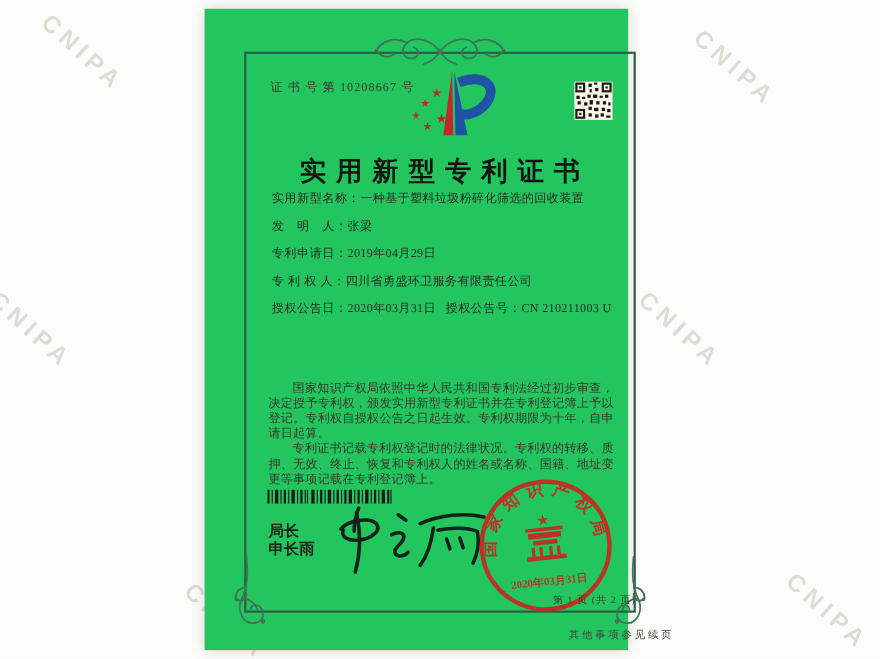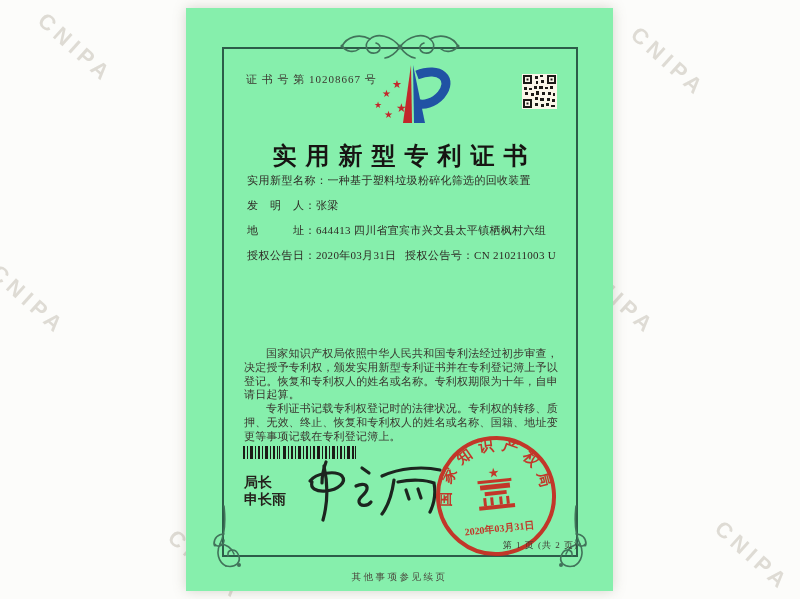--- a/index.html
+++ b/index.html
@@ -11,22 +11,22 @@
   
   .wm{
     position:absolute;color:#b6b0a2;opacity:.42;font-weight:bold;
     font-size:22px;letter-spacing:5px;white-space:nowrap;
     transform:translate(-50%,-50%) rotate(42deg);
     font-family:"Liberation Sans","DejaVu Sans",sans-serif;
     user-select:none;pointer-events:none;
   }
   
   .paper{
-    position:absolute;left:186px;top:8px;width:427px;height:583px;
-    background:#86efac;box-shadow:0 0 12px rgba(120,110,90,.28);
+    position:absolute;left:186px;top:8px;width:385px;height:583px;
+    background:#22c55e;box-shadow:0 0 12px rgba(120,110,90,.28);
   }
   .frame{
     position:absolute;left:36px;top:39px;width:356px;height:510px;
     border:2px solid #2d5c49;box-sizing:border-box;
   }
   .orn{position:absolute;pointer-events:none;}
   .orn svg{display:block;}
   
   .certno{position:absolute;left:60px;top:64px;font-size:11px;color:#3a352e;letter-spacing:1px;}
   .logo{position:absolute;left:178px;top:54px;width:96px;height:68px;}
@@ -44,21 +44,21 @@
   
   .paras{position:absolute;left:58px;top:339px;width:314px;font-size:11px;line-height:13.8px;color:#3a362f;}
   .paras p{margin:0;text-indent:2em;text-align:justify;letter-spacing:.2px;}
   
   .barcode{position:absolute;left:57px;top:437px;width:114px;height:13px;}
   .director{position:absolute;left:58px;top:466px;font-family:"Liberation Sans","DejaVu Sans",sans-serif;
     font-size:14px;font-weight:bold;color:#25221d;line-height:17px;}
   .signature{position:absolute;left:106px;top:448px;width:164px;height:72px;}
   .seal{position:absolute;left:244px;top:422px;width:132px;height:132px;transform:rotate(-6deg);opacity:.92;}
   .pagenote{position:absolute;left:36px;top:531px;width:356px;text-align:right;font-size:9px;color:#3c3831;letter-spacing:1px;}
-  .contnote{position:absolute;left:0;top:563px;width:427px;text-align:center;font-size:9.5px;color:#4a453c;letter-spacing:2.5px;}
+  .contnote{position:absolute;left:0;top:563px;width:427px;text-align:right;font-size:9.5px;color:#4a453c;letter-spacing:2.5px;}
   .green{stroke:#41735a;fill:none;stroke-width:1.6;stroke-linecap:round;}
 </style>
 </head>
 <body>
 
 <div class="stage">
 
   <span class="wm" style="left:75px;top:48px">CNIPA</span>
   <span class="wm" style="left:668px;top:62px">CNIPA</span>
   <span class="wm" style="left:452px;top:215px">CNIPA</span>
@@ -169,32 +169,35 @@
     <div class="title">实用新型专利证书</div>
 
     <div class="fields">
       <div class="frow">
         <span class="flabel">实用新型名称：</span><span class="fvalue">一种基于塑料垃圾粉碎化筛选的回收装置</span>
       </div>
       <div class="frow">
         <span class="flabel">发　明　人：</span><span class="fvalue">张梁</span>
       </div>
       <div class="frow">
-        <span class="flabel">地　　　址：</span><span class="fvalue">644413 四川省宜宾市兴文县太平镇栖枫村六组</span>
+        <span class="flabel">专利申请日：</span><span class="fvalue">2019年04月29日</span>
+      </div>
+      <div class="frow">
+        <span class="flabel">专 利 权 人：</span><span class="fvalue">四川省勇盛环卫服务有限责任公司</span>
       </div>
       <div class="frow">
         <span class="flabel">授权公告日：</span><span class="fvalue">2020年03月31日</span>
         <span class="gazette">
           <span class="flabel">授权公告号：</span><span class="fvalue">CN 210211003 U</span>
         </span>
       </div>
     </div>
 
     <div class="paras">
-      <p>国家知识产权局依照中华人民共和国专利法经过初步审查，决定授予专利权，颁发实用新型专利证书并在专利登记簿上予以登记。恢复和专利权人的姓名或名称。专利权期限为十年，自申请日起算。</p>
+      <p>国家知识产权局依照中华人民共和国专利法经过初步审查，决定授予专利权，颁发实用新型专利证书并在专利登记簿上予以登记。专利权自授权公告之日起生效。专利权期限为十年，自申请日起算。</p>
       <p>专利证书记载专利权登记时的法律状况。专利权的转移、质押、无效、终止、恢复和专利权人的姓名或名称、国籍、地址变更等事项记载在专利登记簿上。</p>
     </div>
 
     <div class="barcode">
       <svg width="114" height="13" viewBox="0 0 114 13">
         <g fill="#1c1a17">
           <rect x="0" y="0" width="2" height="13"></rect>
             <rect x="4" y="0" width="1" height="13"></rect>
             <rect x="7" y="0" width="3" height="13"></rect>
           <rect x="12" y="0" width="1" height="13"></rect>

